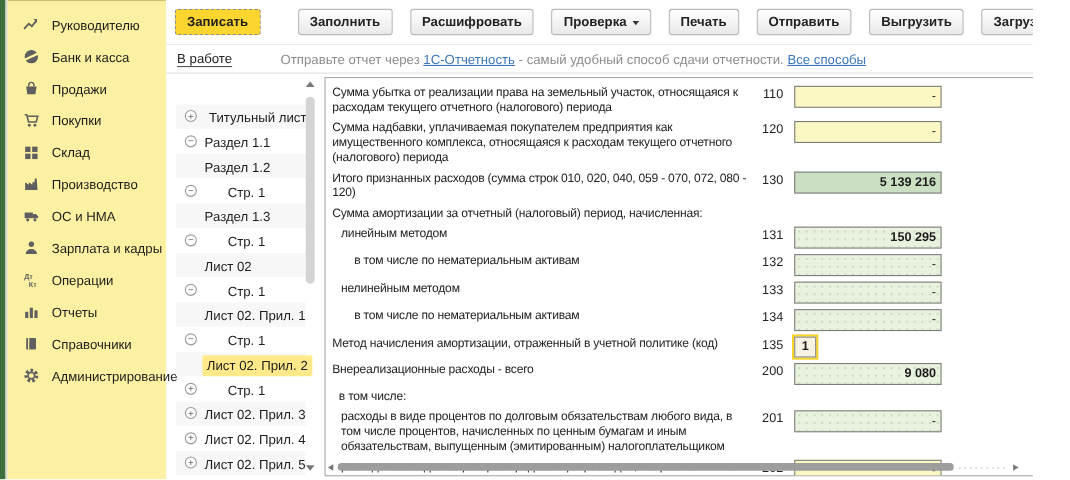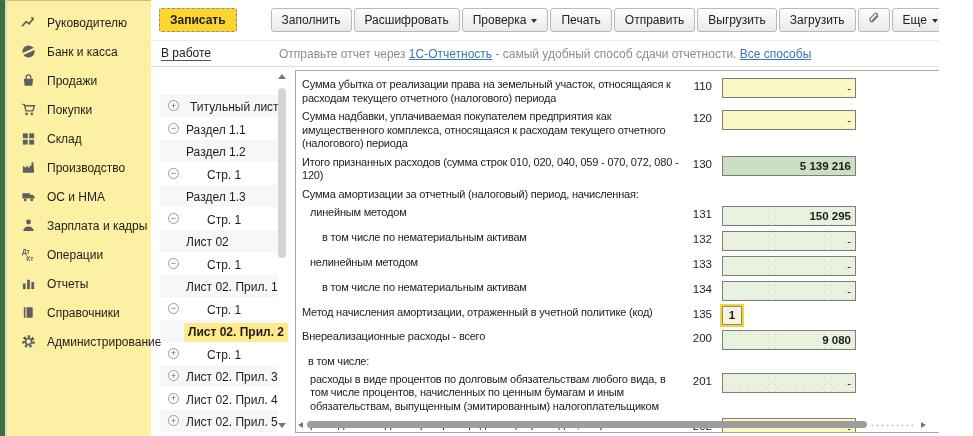--- a/index.html
+++ b/index.html
@@ -15,47 +15,47 @@
            border-top:1px solid #cdc177;box-sizing:border-box;padding-top:7px;}
   .sb-item{display:flex;align-items:center;height:29px;padding-left:13px;gap:11px;font-size:12px;cursor:pointer;}
   .sb-ico{width:16px;height:16px;display:flex;align-items:center;justify-content:center;flex:none;}
   .sb-label{white-space:nowrap;}
 
   
   .topbar{position:absolute;left:151px;top:0;width:807px;height:41px;background:#fff;
           border-bottom:1px solid #ececec;display:flex;align-items:center;
           padding:0 8px;box-sizing:border-box;}
   .btn{height:24px;border:1px solid #b9b9b9;border-radius:3px;background:linear-gradient(#fefefe,#e9e9e9);
-       font-size:12px;padding:0 10px;display:flex;align-items:center;gap:5px;margin-right:2px;
-       cursor:pointer;color:#222;white-space:nowrap;box-sizing:border-box;font-family:inherit;}
+       font-size:12px;padding:0 10px;display:flex;align-items:center;gap:5px;margin-right:16px;
+       cursor:pointer;color:#222;white-space:nowrap;box-sizing:border-box;font-family:inherit;font-weight:bold;}
   .btn.primary{background:#fcd62e;border:1px dashed #8d8d8d;font-weight:bold;margin-right:34px;}
   .btn.iconbtn{padding:0 8px;}
   .arrow-down{width:0;height:0;border-left:3.5px solid transparent;border-right:3.5px solid transparent;
               border-top:4px solid #333;margin-top:1px;}
   .spacer{flex:1;}
 
   
   .statusbar{position:absolute;left:151px;top:41px;width:807px;height:26px;background:#fff;
              border-bottom:1px solid #dedede;display:flex;align-items:center;font-size:12px;
-             padding-left:10px;box-sizing:border-box;white-space:nowrap;gap:24px;}
+             padding-left:10px;box-sizing:border-box;white-space:nowrap;}
   .status-state{color:#222;border-bottom:1px solid #555;margin-right:44px;cursor:pointer;}
   .status-note{color:#8c8c8c;}
   .link{color:#3b76ba;text-decoration:underline;cursor:pointer;}
 
   
   .tree{position:absolute;left:160px;top:72px;width:118px;height:360px;font-size:12px;}
   .tree-row{height:22.5px;display:flex;align-items:center;cursor:pointer;box-sizing:border-box;}
   .tree-row.stripe{background:#f7f7f7;}
   .exp{width:11px;height:11px;border:1px solid #9a9a9a;border-radius:50%;font-size:9px;line-height:8px;
        display:flex;align-items:center;justify-content:center;color:#666;margin-left:8px;flex:none;
        box-sizing:border-box;background:#fff;}
   .tree-label{margin-left:7px;white-space:nowrap;margin-top:48px;}
   .tree-row.noexp{padding-left:23px;}
   .tree-row.child{padding-left:40px;}
-  .tree-row.selected .tree-label{background:#ffe98a;font-weight:bold;padding:2px 4px 3px;border-radius:2px;margin-left:5px;}
+  .tree-row.selected .tree-label{background:#ffe98a;font-weight:normal;padding:2px 4px 3px;border-radius:2px;margin-left:5px;}
 
   
   .tree-scroll{position:absolute;left:277px;top:72px;width:10px;height:360px;}
   .sc-arrow{width:0;height:0;border-left:4px solid transparent;border-right:4px solid transparent;margin:2px auto;cursor:pointer;}
   .sc-arrow.up{border-bottom:5px solid #777;}
   .sc-arrow.down{border-top:5px solid #777;}
   .tree-thumb{position:absolute;top:16px;left:1px;width:8px;height:170px;background:#d4d4d4;border-radius:4px;cursor:pointer;}
   .tree-scroll .sc-arrow.down{position:absolute;bottom:2px;left:1px;}
 
   

